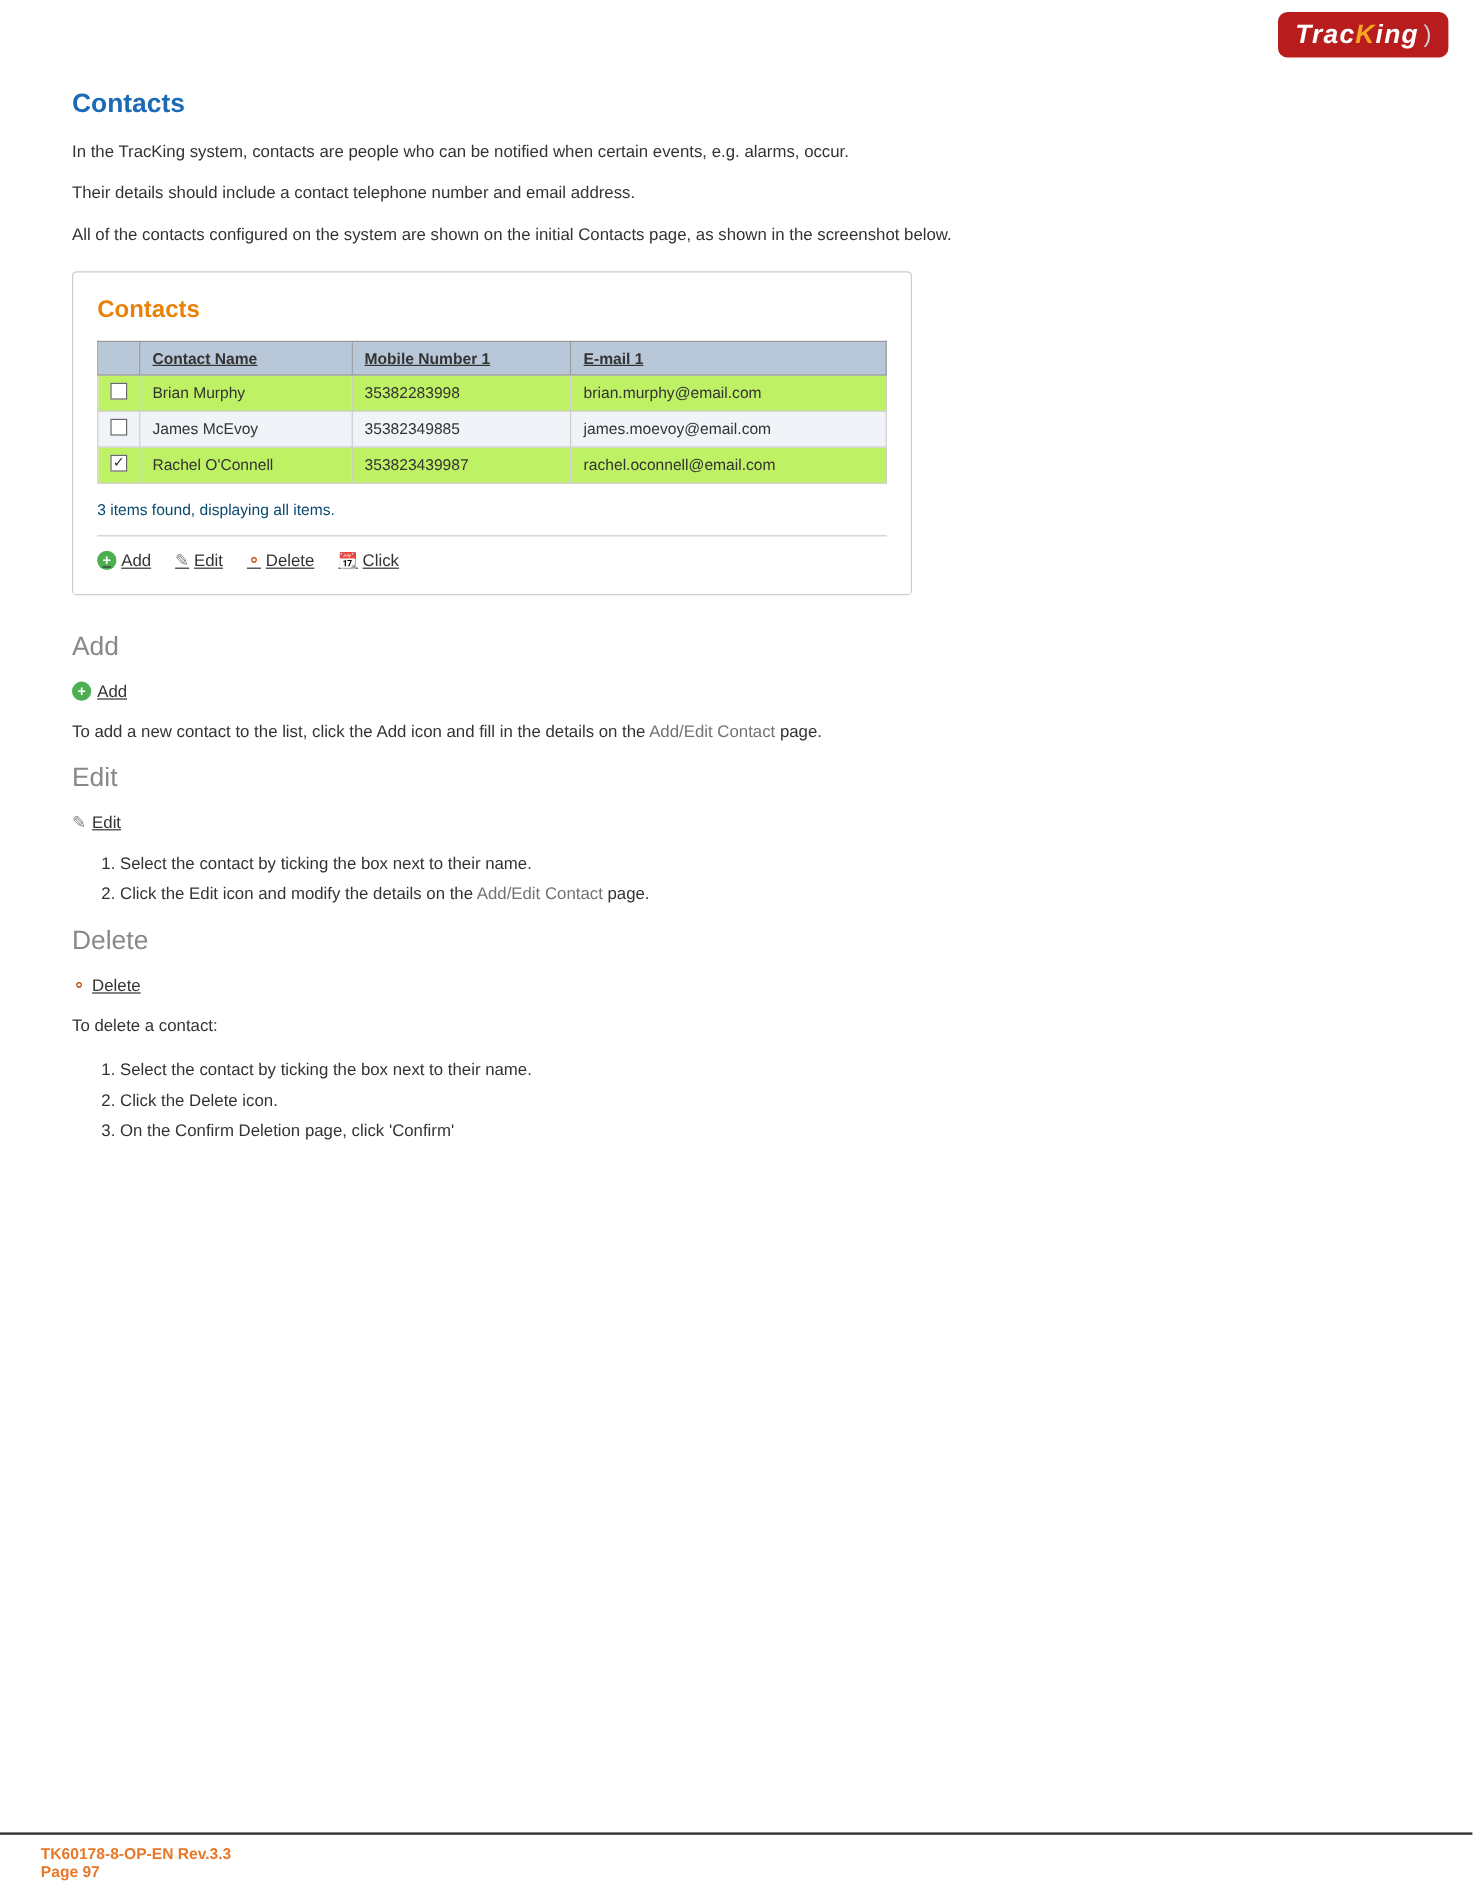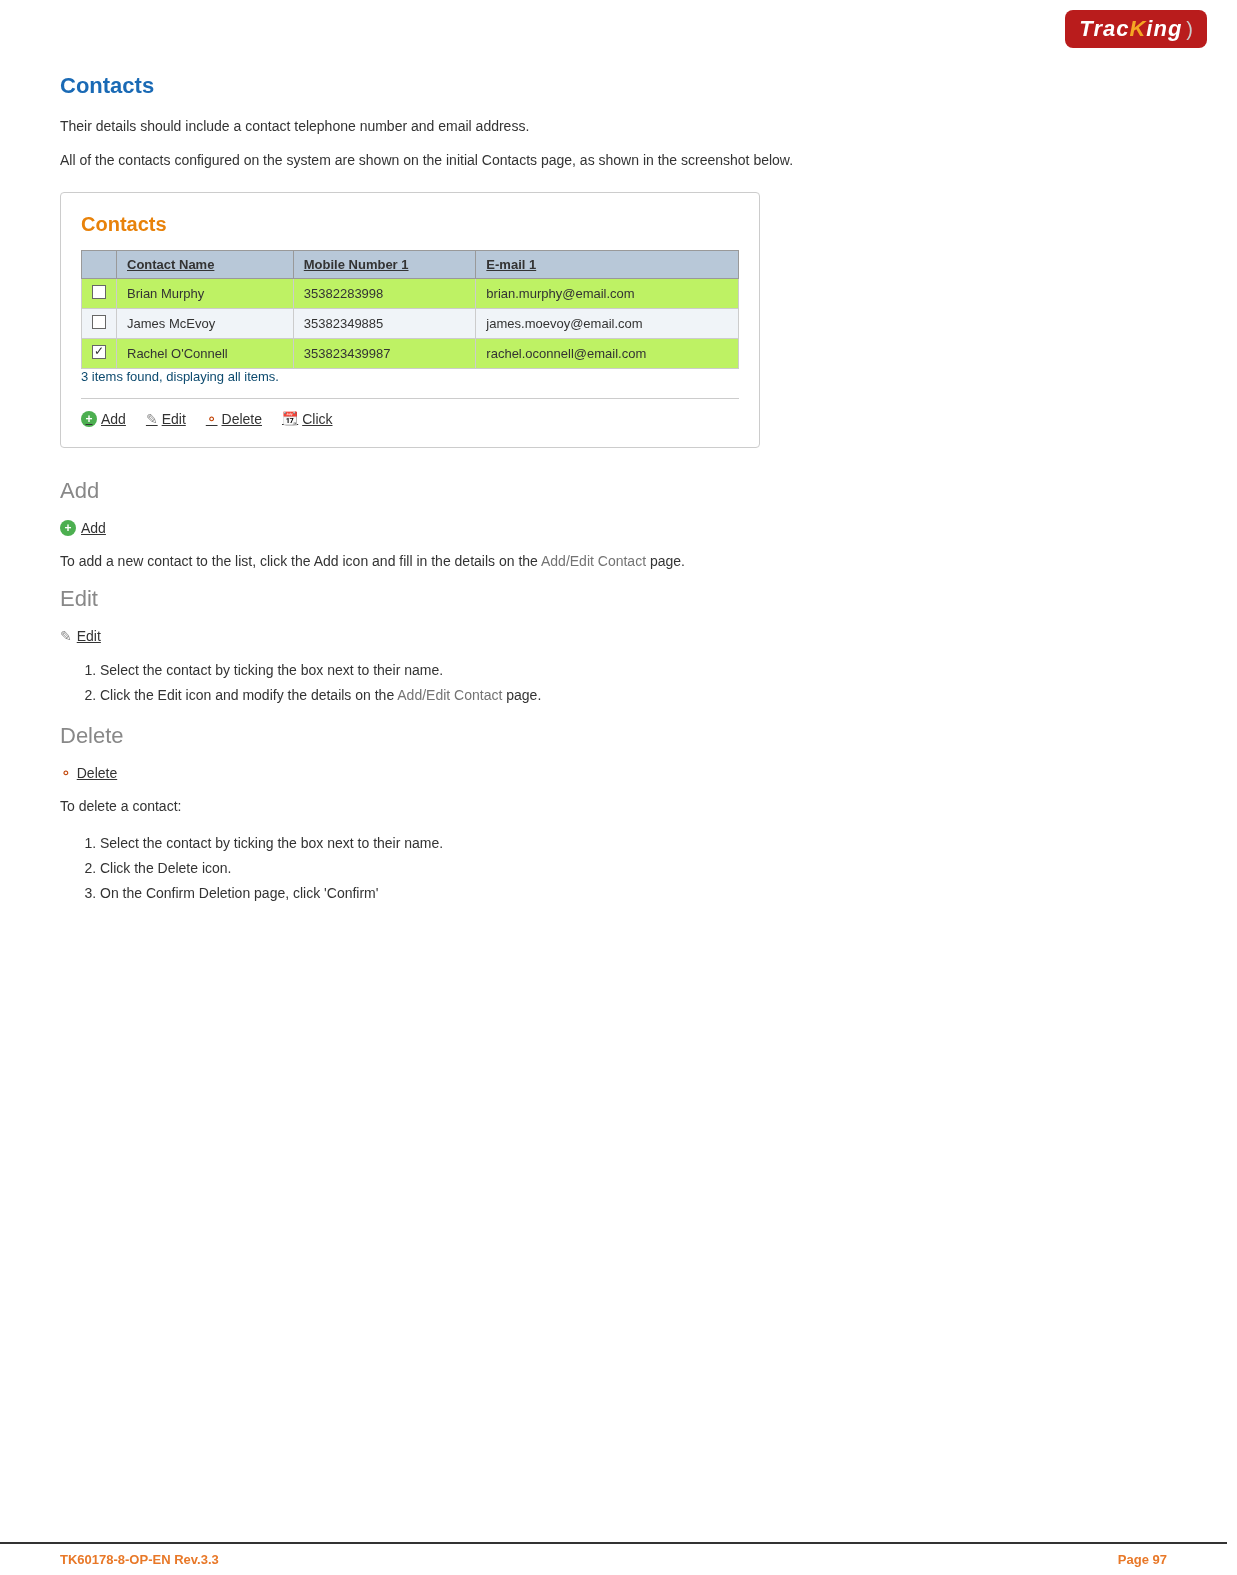--- a/index.html
+++ b/index.html
@@ -80,20 +80,21 @@
       color: #e8820a;
       font-size: 20px;
       font-weight: bold;
       margin-bottom: 14px;
     }
 
     
     .contacts-table {
       width: 100%;
       border-collapse: collapse;
+      margin-bottom: 14px;
     }
 
     .contacts-table th {
       background: #b8c8d8;
       border: 1px solid #999;
       padding: 6px 10px;
       text-align: left;
       font-size: 13px;
       font-weight: bold;
       text-decoration: underline;
@@ -250,21 +251,22 @@
 
     
     .footer {
       position: absolute;
       bottom: 0;
       left: 0;
       right: 10px;
       border-top: 2px solid #333;
       display: flex;
       justify-content: space-between;
-      padding: 8px 60px;
+      padding: 8px 34px;
+      flex-direction: column;
     }
 
     .footer-left {
       font-size: 13px;
       font-weight: bold;
       color: #e87828;
     }
 
     .footer-right {
       font-size: 13px;
@@ -281,20 +283,21 @@
       <span>Trac</span><span class="logo-k">K</span><span>ing</span>
     </span>
     <span class="logo-icon">)</span>
   </div>
 </div>
 
 <div class="content">
 
   <h1 class="page-title">Contacts</h1>
 
+  <p class="intro-text">In the TracKing system, contacts are people who can be notified when certain events, e.g. alarms, occur.</p>
   <p class="intro-text">Their details should include a contact telephone number and email address.</p>
   <p class="intro-text">All of the contacts configured on the system are shown on the initial Contacts page, as shown in the screenshot below.</p>
 
   <div class="screenshot-box">
     <div class="screenshot-title">Contacts</div>
 
     <table class="contacts-table">
       <thead>
         <tr>
           <th></th>

